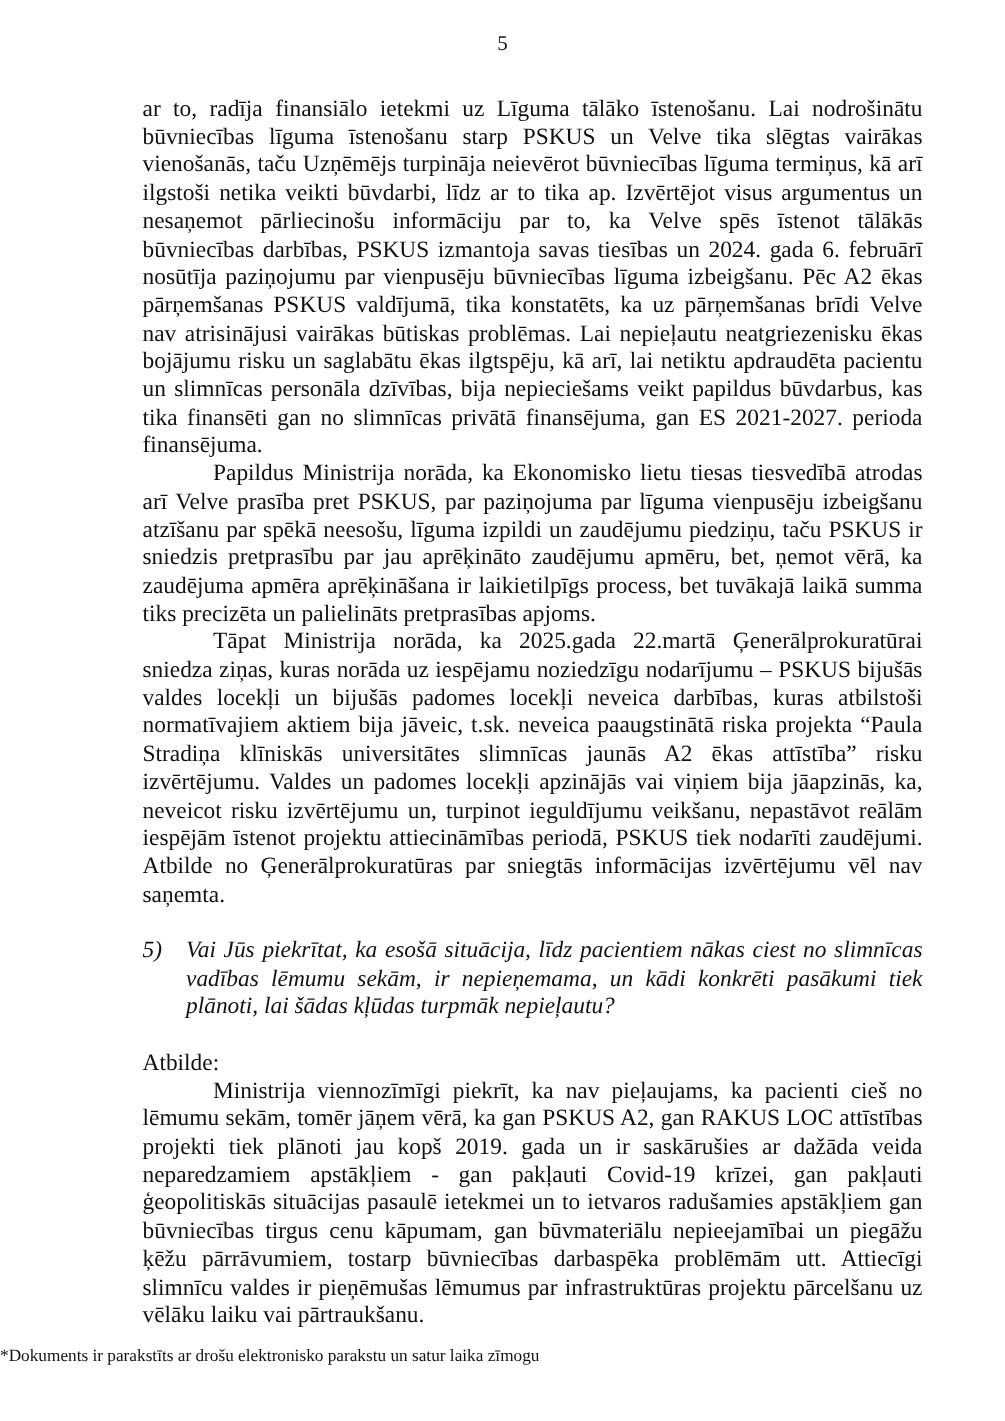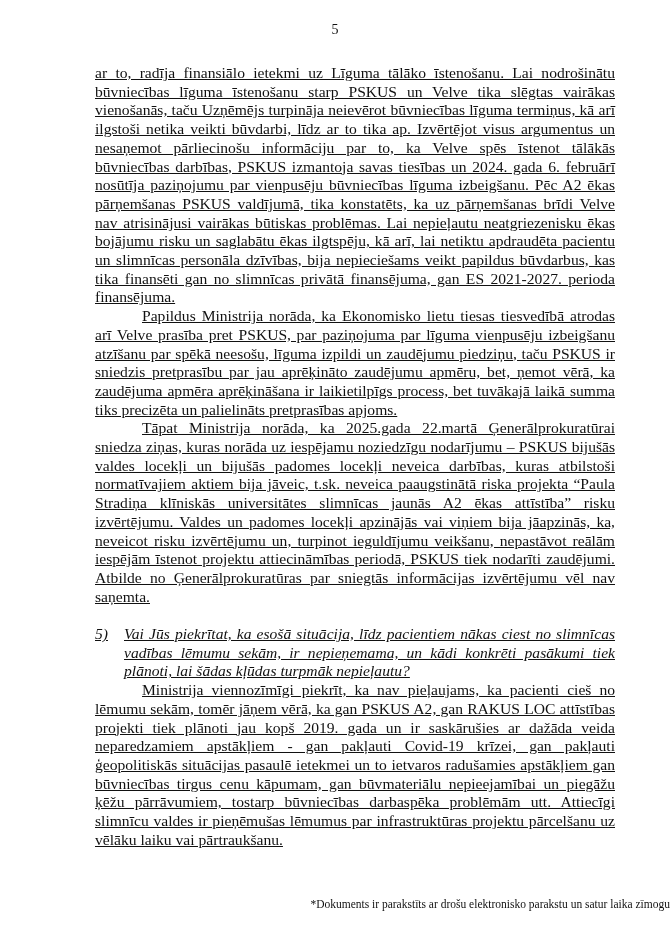--- a/index.html
+++ b/index.html
@@ -24,21 +24,20 @@
       font-size: 14px;
       line-height: 16px;
     }
     .content {
       position: absolute;
       top: 64px;
       left: 95px;
       width: 520px;
       font-size: 15.6px;
       line-height: 18.7px;
-      text-decoration: underline;
     }
     .content p {
       margin: 0;
       text-align: justify;
       text-align-last: left;
     }
     .indent {
       text-indent: 47px;
     }
     .question {
@@ -56,36 +55,37 @@
       text-align-last: left;
     }
     .answer-label {
       margin-top: 18.7px !important;
     }
     .footer {
       position: absolute;
       top: 897px;
       left: 0;
       width: 670px;
-      text-align: right;
+      text-align: left;
       font-size: 11.5px;
       line-height: 14px;
     }
   </style>
 </head>
 <body>
 
 <div class="page-number">5</div>
 
 <div class="content">
   <p>ar to, radīja finansiālo ietekmi uz Līguma tālāko īstenošanu. Lai nodrošinātu būvniecības līguma īstenošanu starp PSKUS un Velve tika slēgtas vairākas vienošanās, taču Uzņēmējs turpināja neievērot būvniecības līguma termiņus, kā arī ilgstoši netika veikti būvdarbi, līdz ar to tika ap. Izvērtējot visus argumentus un nesaņemot pārliecinošu informāciju par to, ka Velve spēs īstenot tālākās būvniecības darbības, PSKUS izmantoja savas tiesības un 2024. gada 6. februārī nosūtīja paziņojumu par vienpusēju būvniecības līguma izbeigšanu. Pēc A2 ēkas pārņemšanas PSKUS valdījumā, tika konstatēts, ka uz pārņemšanas brīdi Velve nav atrisinājusi vairākas būtiskas problēmas. Lai nepieļautu neatgriezenisku ēkas bojājumu risku un saglabātu ēkas ilgtspēju, kā arī, lai netiktu apdraudēta pacientu un slimnīcas personāla dzīvības,  bija nepieciešams veikt papildus būvdarbus, kas tika finansēti gan no slimnīcas privātā finansējuma, gan ES 2021-2027. perioda finansējuma.</p>
   <p class="indent">Papildus Ministrija norāda, ka Ekonomisko lietu tiesas tiesvedībā atrodas arī Velve prasība pret PSKUS, par paziņojuma par līguma vienpusēju izbeigšanu atzīšanu par spēkā neesošu, līguma izpildi un zaudējumu piedziņu, taču PSKUS ir sniedzis pretprasību par jau aprēķināto zaudējumu apmēru, bet, ņemot vērā, ka zaudējuma apmēra aprēķināšana ir laikietilpīgs process, bet tuvākajā laikā summa tiks precizēta un palielināts pretprasības apjoms.</p>
   <p class="indent">Tāpat Ministrija norāda, ka 2025.gada 22.martā Ģenerālprokuratūrai sniedza ziņas, kuras norāda uz iespējamu noziedzīgu nodarījumu – PSKUS bijušās valdes locekļi un bijušās padomes locekļi neveica darbības, kuras atbilstoši normatīvajiem aktiem bija jāveic, t.sk. neveica paaugstinātā riska projekta “Paula Stradiņa klīniskās universitātes slimnīcas jaunās A2 ēkas attīstība” risku izvērtējumu. Valdes un padomes locekļi apzinājās vai viņiem bija jāapzinās, ka, neveicot risku izvērtējumu un, turpinot ieguldījumu veikšanu, nepastāvot reālām iespējām īstenot projektu attiecināmības periodā, PSKUS tiek nodarīti zaudējumi. Atbilde no Ģenerālprokuratūras par sniegtās informācijas izvērtējumu vēl nav saņemta.</p>
 
   <p class="question">
     <span class="num">5)</span>
     <span class="qtext">Vai Jūs piekrītat, ka esošā situācija, līdz pacientiem nākas ciest no slimnīcas vadības lēmumu sekām, ir nepieņemama, un kādi konkrēti pasākumi tiek plānoti, lai šādas kļūdas turpmāk nepieļautu?</span>
   </p>
 
+  <p class="answer-label">Atbilde:</p>
   <p class="indent">Ministrija viennozīmīgi piekrīt, ka nav pieļaujams, ka pacienti cieš no lēmumu sekām, tomēr jāņem vērā, ka gan PSKUS A2, gan RAKUS LOC attīstības projekti tiek plānoti jau kopš 2019. gada un ir saskārušies ar dažāda veida neparedzamiem apstākļiem  - gan pakļauti Covid-19 krīzei, gan pakļauti ģeopolitiskās situācijas pasaulē ietekmei un to ietvaros radušamies apstākļiem gan būvniecības tirgus cenu kāpumam, gan būvmateriālu nepieejamībai un piegāžu ķēžu pārrāvumiem, tostarp būvniecības darbaspēka problēmām utt. Attiecīgi slimnīcu valdes ir pieņēmušas lēmumus par infrastruktūras projektu pārcelšanu uz vēlāku laiku vai pārtraukšanu.</p>
 </div>
 
 <div class="footer">*Dokuments ir parakstīts ar drošu elektronisko parakstu un satur laika zīmogu</div>
 
 </body></html>

